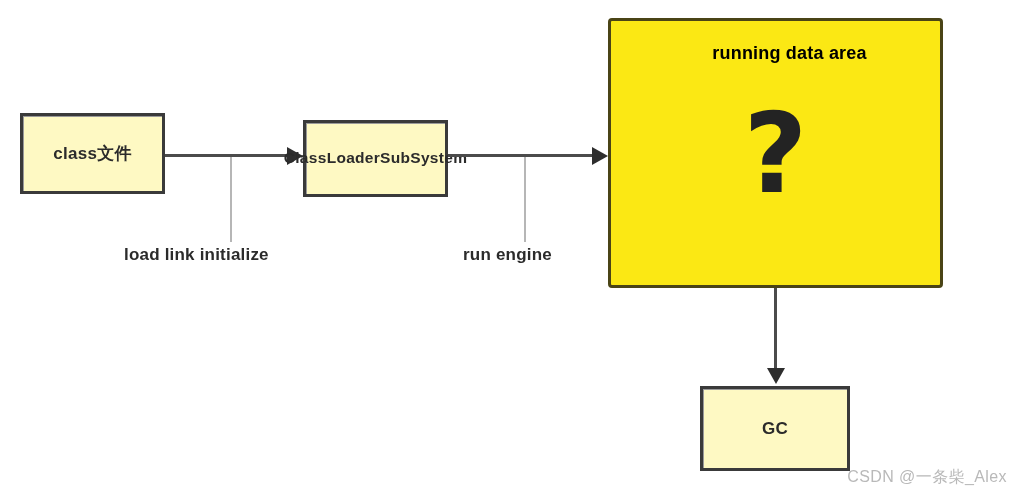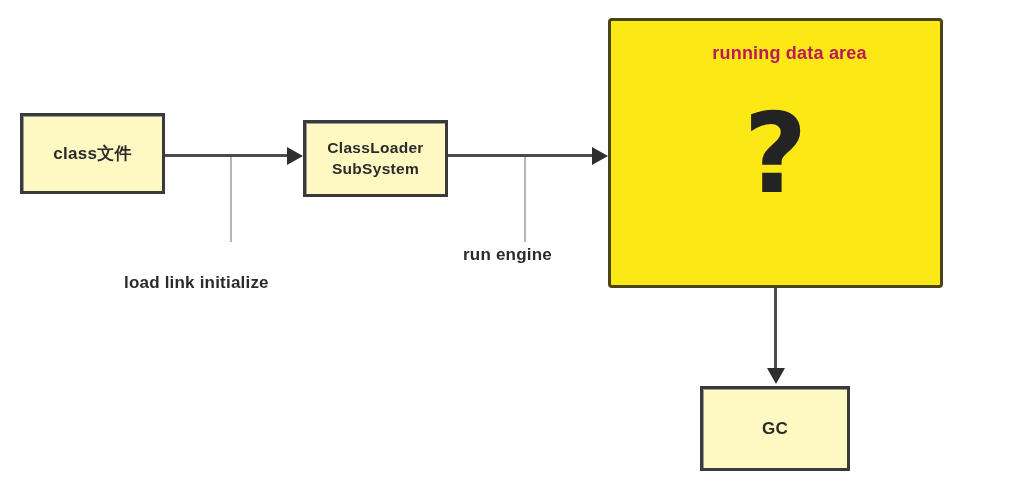--- a/index.html
+++ b/index.html
@@ -43,39 +43,39 @@
 
   
   #node-class-file {
     left: 20px;  top: 113px;  width: 145px; height: 81px;
     font-size: 17px;
   }
   #node-classloader {
     left: 303px; top: 120px;  width: 145px; height: 77px;
     font-size: 15.5px;
     line-height: 1.32;
-    flex-direction: column;
+    flex-direction: row;
   }
   #node-runtime-area {
     left: 608px; top: 18px;   width: 335px; height: 270px;
     display: block;
   }
   #node-gc {
     left: 700px; top: 386px;  width: 150px; height: 85px;
     font-size: 17px;
   }
 
   .runtime-title {
     position: absolute;
     left: 0; right: 0;
     top: 22px;
     text-align: center;
     font-size: 18px;
     font-weight: bold;
-    color: #be185d;
+    color: #000000;
     letter-spacing: 0.2px;
     padding-left: 28px;
   }
   .runtime-qmark {
     position: absolute;
     left: 0; right: 0;
     top: 78px;
     text-align: center;
     font-family: "DejaVu Sans", sans-serif;
     font-size: 110px;
@@ -114,21 +114,21 @@
   }
 
   .edge-label {
     position: absolute;
     font-size: 17px;
     font-weight: bold;
     color: #2b2b2b;
     white-space: nowrap;
     letter-spacing: 0.2px;
   }
-  #label-load-link-init { left: 124px; top: 245px; margin-top: 28px; }
+  #label-load-link-init { left: 124px; top: 245px; }
   #label-run-engine     { left: 463px; top: 245px; }
 
   .watermark {
     position: absolute;
     right: 18px;
     bottom: 8px;
     font-size: 16px;
     color: #b9b9b9;
     white-space: nowrap;
     letter-spacing: 0.4px;
@@ -163,14 +163,15 @@
     <div class="runtime-qmark">?</div>
   </div>
 
   <div class="edge-line edge-v" style="left:774px; top:288px; height:82px;"></div>
   <div class="arrowhead-down" style="left:767px; top:368px;"></div>
 
   <div class="node node-gray" id="node-gc">
     <span>GC</span>
   </div>
 
+  <div class="watermark">CSDN @一条柴_Alex</div>
 
 </div>
 
 </body></html>

